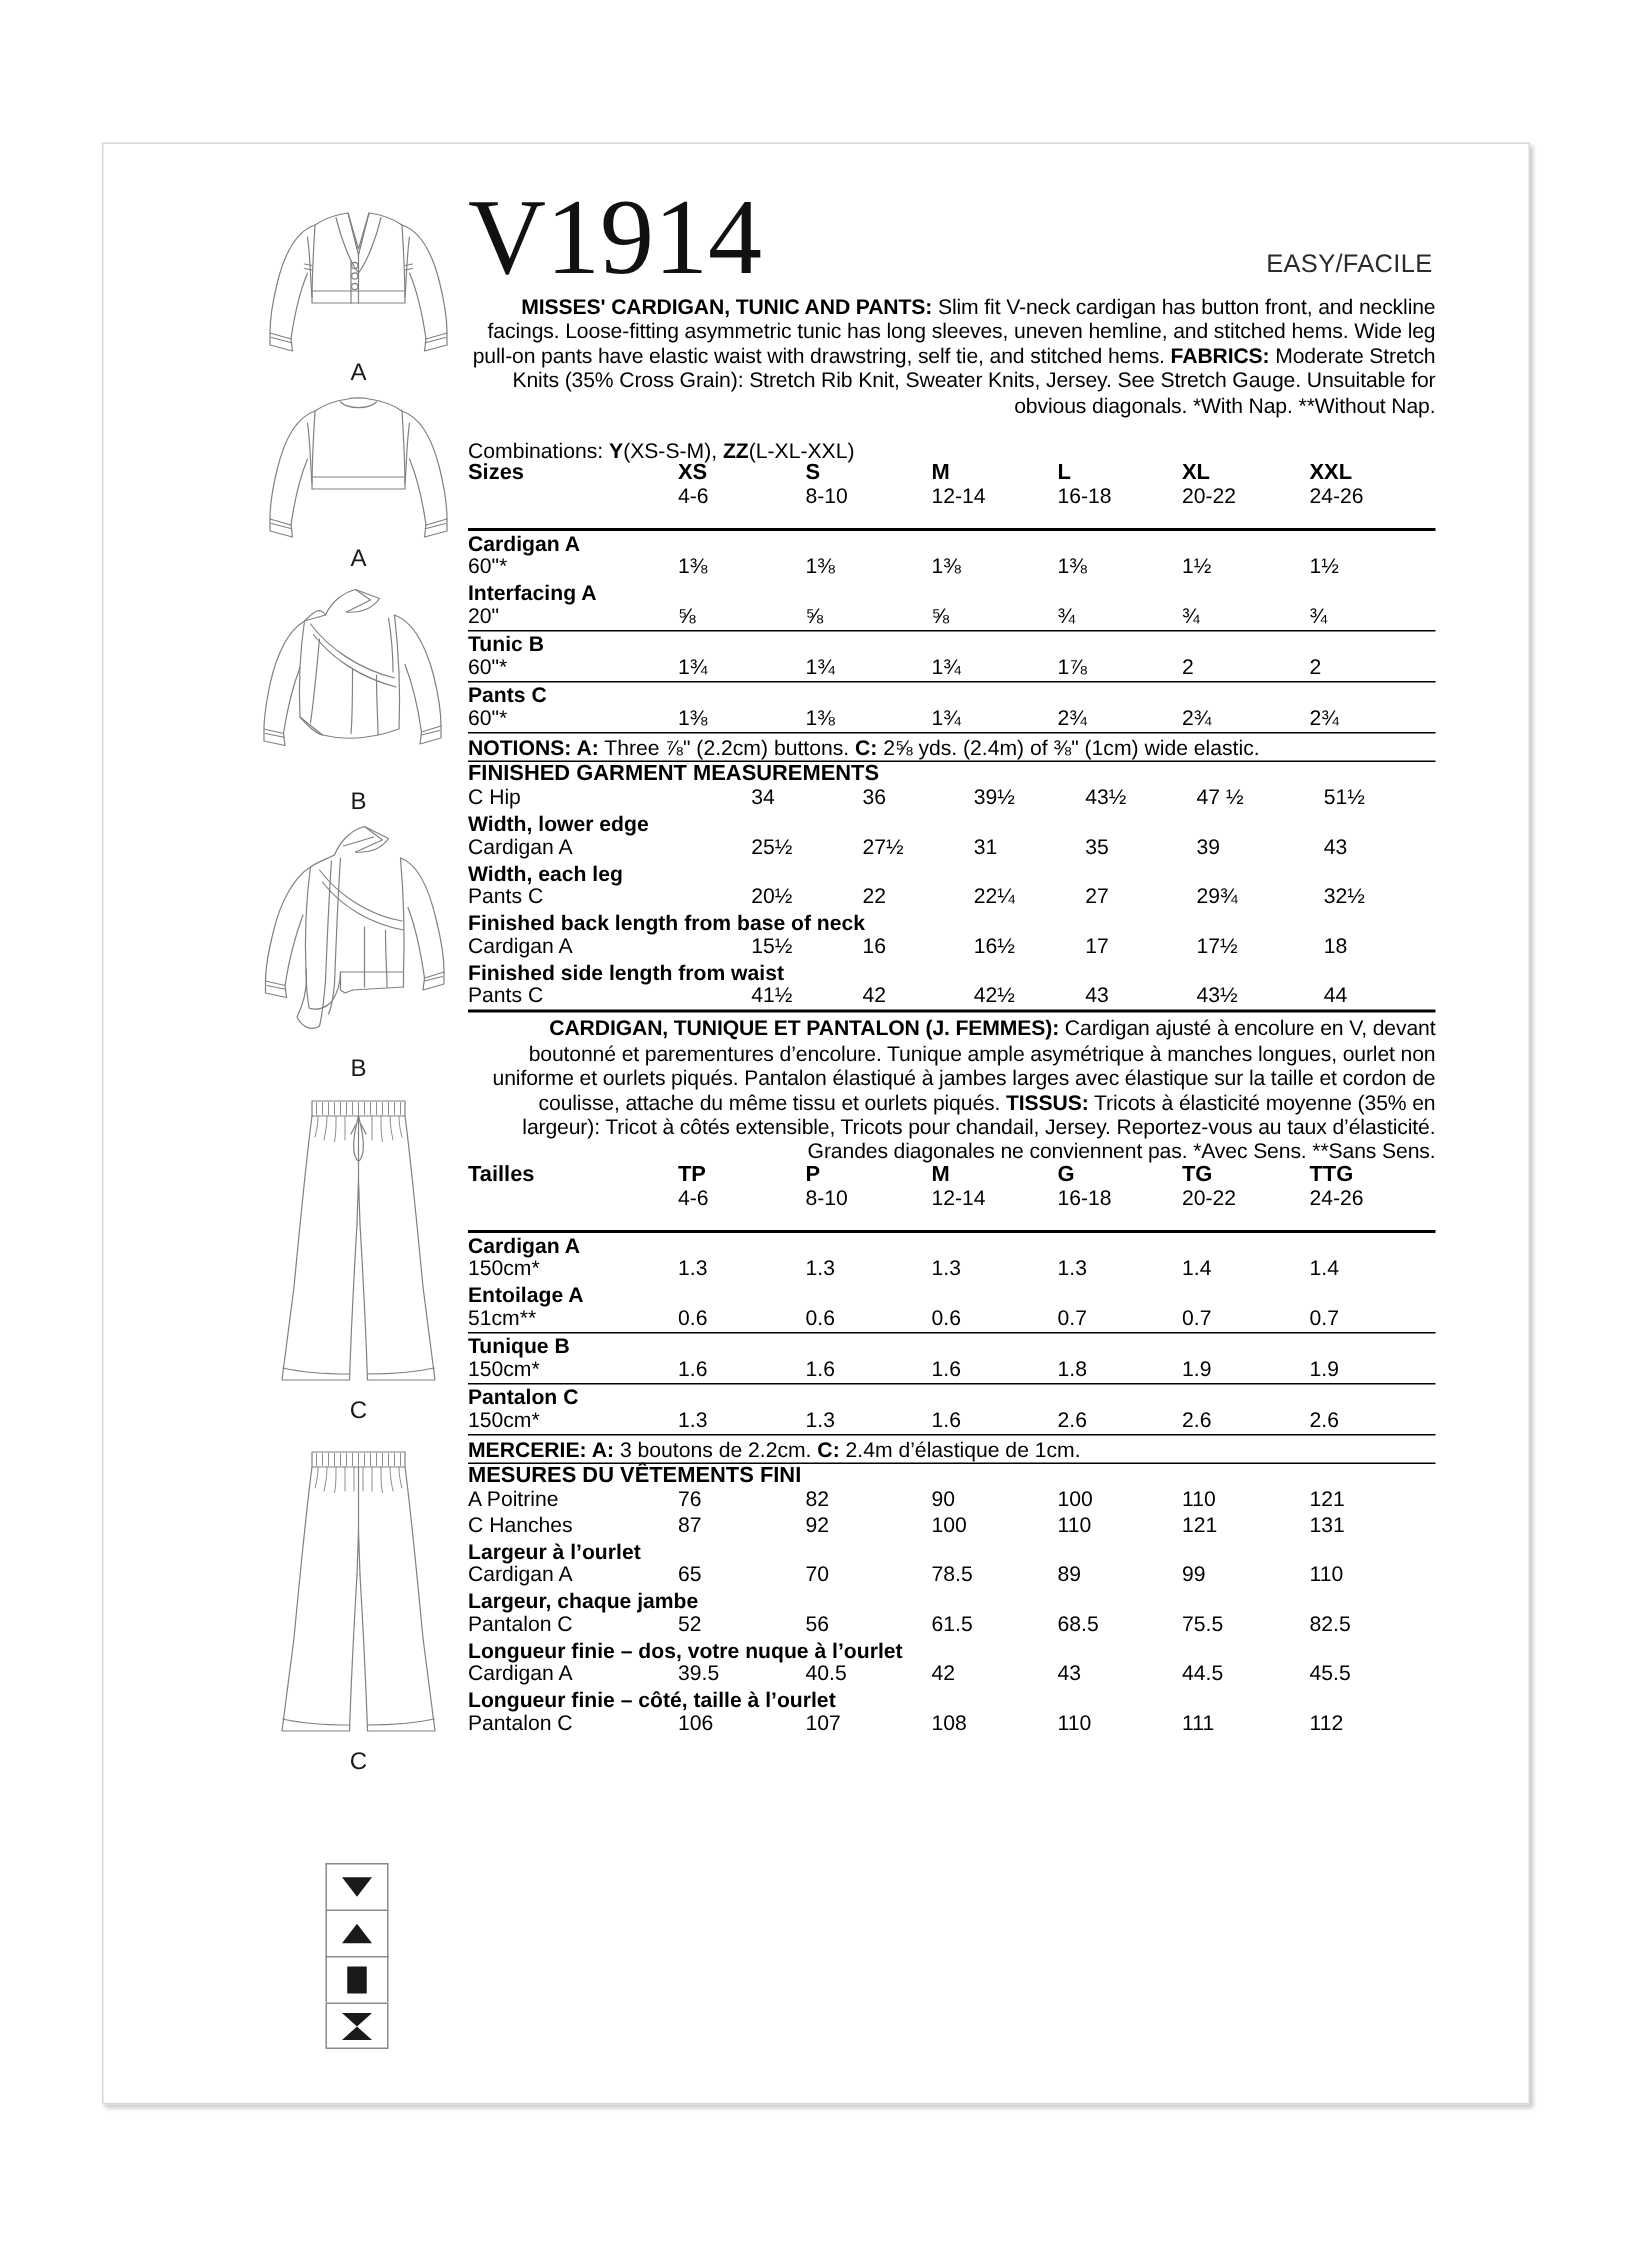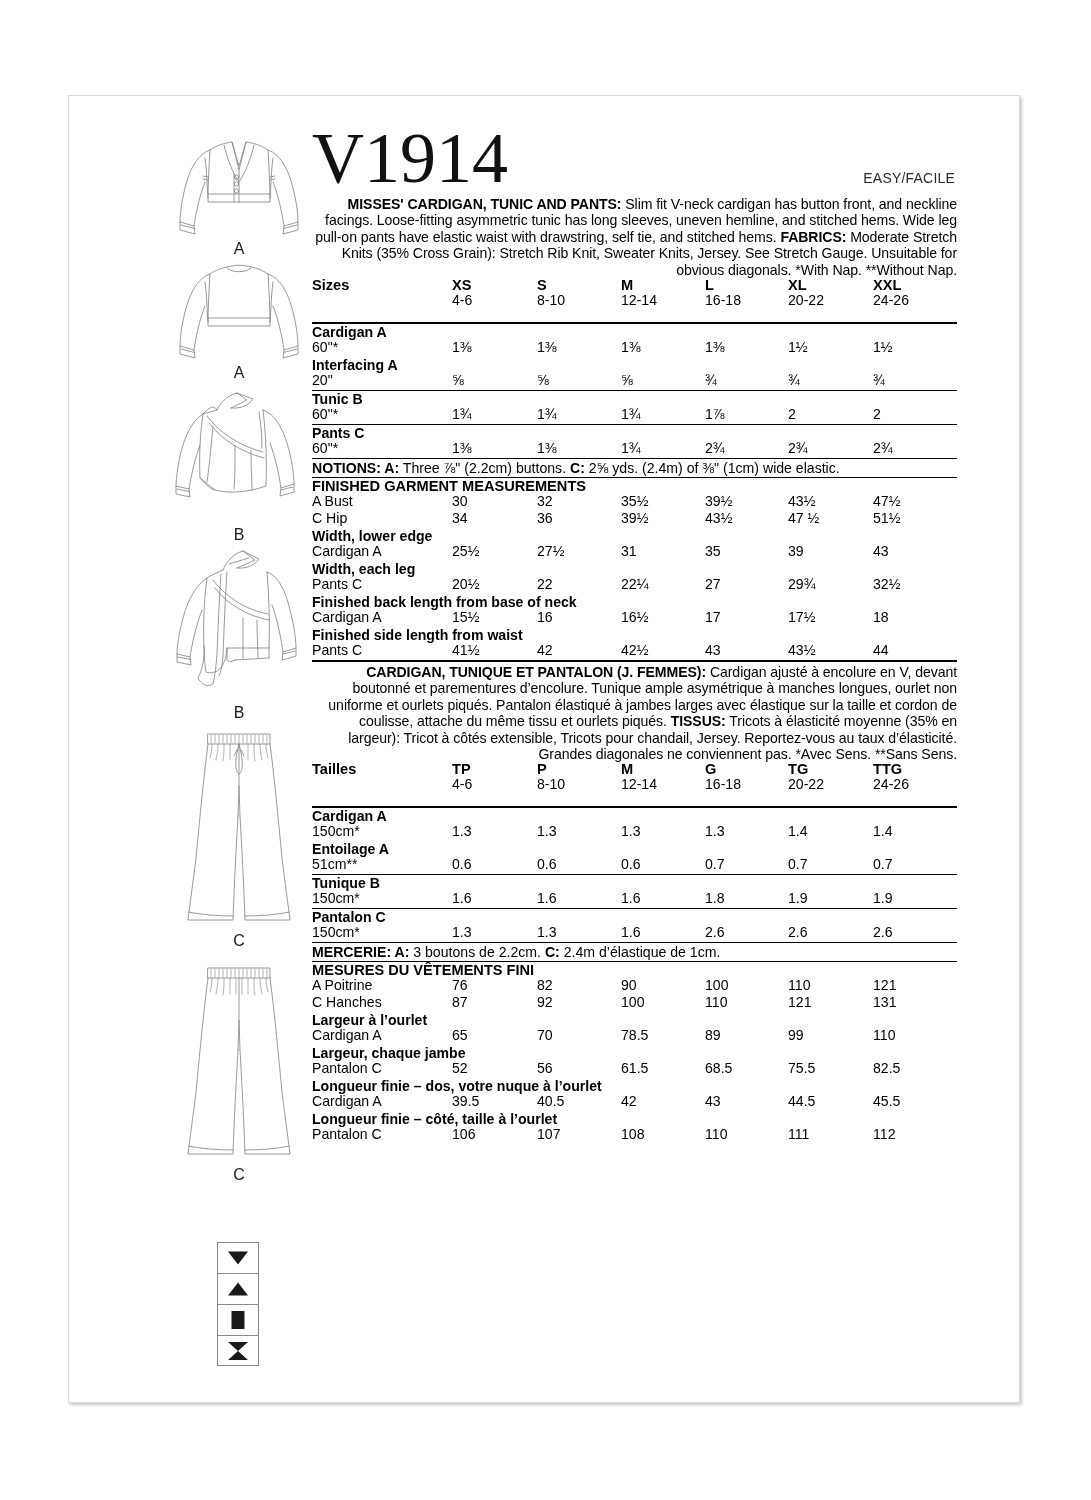--- a/index.html
+++ b/index.html
@@ -70,21 +70,21 @@
   #pattern-number {
     position: absolute; left: 0; top: -2px;
     font-family: "Liberation Serif", serif;
     font-size: 72px;
     letter-spacing: 0px;
     line-height: 1;
     color: #111;
   }
   #difficulty {
     position: absolute; right: 2px; bottom: 10px;
-    font-size: 14px;
+    font-size: 17px;
     letter-spacing: 0.2px;
     color: #2b2b2b;
     margin-left: 28px;
   }
 
   .blurb {
     font-size: 14.1px;
     line-height: 16.4px;
     text-align: right;
     margin: 0 0 0 0;
@@ -360,20 +360,21 @@
 
   <div id="content">
 
     <div id="titlebar">
       <div id="pattern-number">V1914</div>
       <div id="difficulty">EASY/FACILE</div>
     </div>
 
     <p class="blurb"><b>MISSES' CARDIGAN, TUNIC AND PANTS:</b><span> Slim fit V-neck cardigan has button front, and neckline facings. Loose-fitting asymmetric tunic has long sleeves, uneven hemline, and stitched hems. Wide leg pull-on pants have elastic waist with drawstring, self tie, and stitched hems. </span><b>FABRICS:</b><span> Moderate Stretch Knits (35% Cross Grain): Stretch Rib Knit, Sweater Knits, Jersey. See Stretch Gauge. Unsuitable for obvious diagonals. *With Nap. **Without Nap.</span></p>
 
+    <div class="combos"><span>Combinations: </span><b>Y</b><span>(XS-S-M), </span><b>ZZ</b><span>(L-XL-XXL)</span></div>
 
     <table class="sz">
       <tbody>
           <tr class="hdr">
         <td class="c0">Sizes</td>
         <td class="c1">XS</td>
         <td class="c2">S</td>
         <td class="c3">M</td>
         <td class="c4">L</td>
         <td class="c5">XL</td>
@@ -457,29 +458,20 @@
     </tbody>
       </table>
     <div class="hline-thin"></div>
 
     <div class="notions"><b>NOTIONS:</b><b> A:</b><span> Three ⅞" (2.2cm) buttons. </span><b>C:</b><span> 2⅝ yds. (2.4m) of ⅜" (1cm) wide elastic.</span></div>
     <div class="hline-thin"></div>
 
     <div class="section-head">FINISHED GARMENT MEASUREMENTS</div>
     <table class="sz">
       <tbody>
-          <tr class="val">
-        <td class="c0 rowlabel">A Bust</td>
-        <td class="c1">30</td>
-        <td class="c2">32</td>
-        <td class="c3">35½</td>
-        <td class="c4">39½</td>
-        <td class="c5">43½</td>
-        <td class="c6">47½</td>
-      </tr>
       <tr class="val">
         <td class="rowlabel">C Hip</td>
         <td>34</td>
         <td>36</td>
         <td>39½</td>
         <td>43½</td>
         <td>47 ½</td>
         <td>51½</td>
       </tr>
       <tr class="grp">

